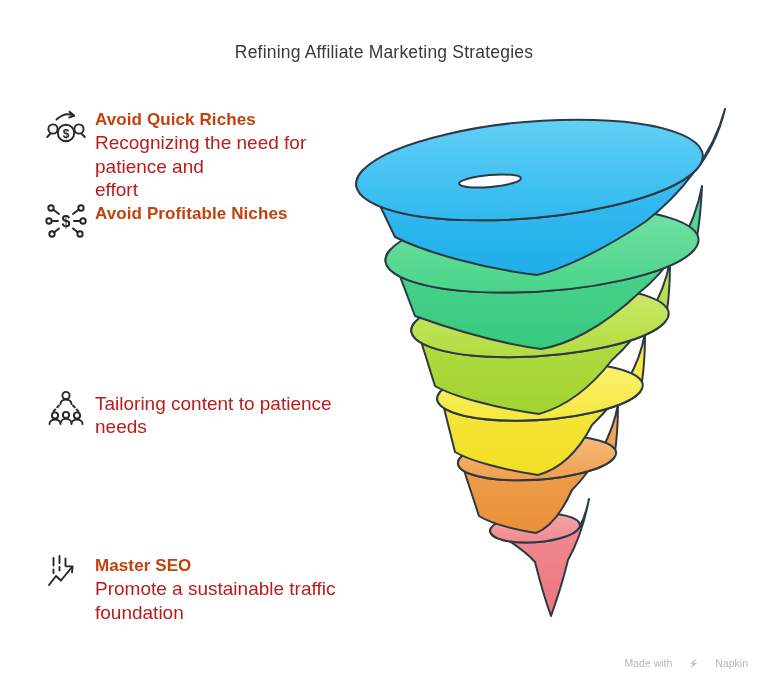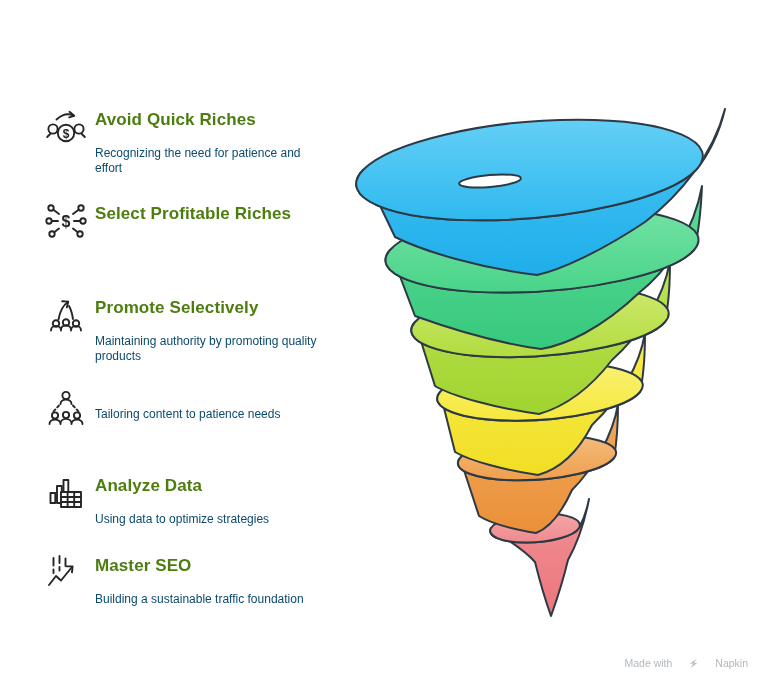--- a/index.html
+++ b/index.html
@@ -7,42 +7,43 @@
               font-family:"Liberation Sans", sans-serif; }
   .stage { position:relative; width:768px; height:687px; background:#fff; }
 
   .page-title { position:absolute; top:42px; left:0; width:768px; text-align:center;
                 font-size:17.5px; font-weight:400; color:#3a3a3a; letter-spacing:.2px; }
 
   .item { position:absolute; left:44px; width:330px; display:flex; align-items:flex-start; }
   .item .icon-box { width:44px; height:44px; flex:0 0 44px; margin-right:7px; margin-top:-3px; }
   .item .icon-box svg { width:44px; height:44px; display:block; }
   .item .txt { flex:1; }
-  .item h3 { font-size:17px; font-weight:700; color:#4d7c0f; line-height:1.25; letter-spacing:.1px; }
-  .item p  { margin-top:16px; font-size:12px; color:#0c4a6e; line-height:1.23;
+  .item h3 { font-size:17px; font-weight:700; color:#c2410c; line-height:1.25; letter-spacing:.1px; }
+  .item p  { margin-top:1px; font-size:19px; color:#b91c1c; line-height:1.23;
              white-space:pre-line; max-width:262px; }
 
   .i1{top:109px}.i2{top:203px}.i3{top:297px}.i4{top:391px}.i5{top:475px}.i6{top:555px}
 
   .funnel-wrap { position:absolute; left:355px; top:95px; width:400px; height:540px; }
   .funnel-wrap svg { width:100%; height:100%; display:block; }
   .funnel-wrap path, .funnel-wrap ellipse { stroke:#2d3a45; stroke-width:2; stroke-linejoin:round; }
 
   .footer { position:absolute; right:20px; top:657px; display:flex; align-items:center; gap:16px;
             font-size:10.5px; color:#b2b8bd; }
   .footer svg { width:11px; height:11px; display:block; }
 
   .mini-icon { fill:none; stroke:#252525; stroke-width:1.9; stroke-linecap:round; stroke-linejoin:round; }
   .mini-icon text { fill:#252525; stroke:none; font-family:"Liberation Sans",sans-serif; font-weight:bold; }
 </style>
 </head>
 <body>
 
 <div class="stage">
 
+  <div class="page-title">Refining Affiliate Marketing Strategies</div>
 
   <div class="item i1">
     <div class="icon-box">
       <svg viewBox="0 0 44 44" class="mini-icon">
         <path d="M12.5 13.5 Q21 5.5 29.5 9.5"></path>
         <path d="M25.5 5.8 L30.2 9.8 L25.2 11.4"></path>
         <circle cx="9" cy="23" r="4.6"></circle>
         <circle cx="35" cy="23" r="4.6"></circle>
         <path d="M3.2 31 l3-3 M40.8 31 l-3-3"></path>
         <circle cx="22" cy="27" r="8.2" fill="#fff"></circle>
@@ -64,88 +65,55 @@
           <circle cx="8" cy="34" r="2.7"></circle>
         <circle cx="37" cy="8" r="2.7"></circle>
           <circle cx="39" cy="21" r="2.7"></circle>
           <circle cx="36" cy="34" r="2.7"></circle>
         <path d="M9.4 9.7 L15 14 M7.8 21 L14 21 M10.2 32.2 L15 28.6"></path>
         <path d="M34.6 9.7 L29 14 M36.2 21 L30 21 M33.8 32.2 L29 28.6"></path>
         <text x="22" y="27" font-size="16" text-anchor="middle">$</text>
       </svg>
     </div>
     <div class="txt">
-      <h3>Select Profitable Riches</h3>
-    </div>
-  </div>
-
-  <div class="item i3">
-    <div class="icon-box">
-      <svg viewBox="0 0 44 44" class="mini-icon">
-        <path d="M14.5 25.5 C16 16.5 19.5 11 24 8"></path>
-        <path d="M18.2 7.2 L24.3 7.6 L22.9 13.4"></path>
-        <path d="M29 25 C28.2 19.5 27 15.5 25 12"></path>
-        <circle cx="12" cy="29.5" r="3.2" fill="#fff"></circle>
-        <circle cx="32" cy="29.5" r="3.2" fill="#fff"></circle>
-        <circle cx="22" cy="28.5" r="3.2" fill="#fff"></circle>
-        <path d="M7 36.5 a5 4.6 0 0 1 10 0 M27 36.5 a5 4.6 0 0 1 10 0 M17 35.8 a5 4.6 0 0 1 10 0"></path>
-      </svg>
-    </div>
-    <div class="txt">
-      <h3>Promote Selectively</h3>
-      <p>Maintaining authority by promoting quality
-products</p>
-    </div>
-  </div>
+      <h3>Avoid Profitable Niches</h3>
+    </div>
+  </div>
+
 
   <div class="item i4">
     <div class="icon-box">
       <svg viewBox="0 0 44 44" class="mini-icon">
         <circle cx="22" cy="7.5" r="3.6"></circle>
         <path d="M16.5 16 a5.5 4.5 0 0 1 11 0"></path>
         <path d="M15 17.5 L9 24 M29 17.5 L35 24" stroke-dasharray="2.6 2.8"></path>
         <circle cx="11" cy="27.5" r="3.1"></circle>
           <circle cx="22" cy="27" r="3.1"></circle>
           <circle cx="33" cy="27.5" r="3.1"></circle>
         <path d="M5.5 36 a5.5 4.5 0 0 1 11 0 M16.5 35.4 a5.5 4.5 0 0 1 11 0 M27.5 36 a5.5 4.5 0 0 1 11 0"></path>
       </svg>
     </div>
     <div class="txt">
       <p>Tailoring content to patience needs</p>
     </div>
   </div>
 
-  <div class="item i5">
-    <div class="icon-box">
-      <svg viewBox="0 0 44 44" class="mini-icon">
-        <rect x="6.5" y="21" width="4.8" height="10"></rect>
-        <rect x="13" y="14" width="4.8" height="17"></rect>
-        <rect x="19.5" y="8" width="4.8" height="23"></rect>
-        <rect x="17" y="20" width="20" height="15" fill="#fff"></rect>
-        <path d="M17 25 H37 M17 30 H37 M23.6 20 V35 M30.2 20 V35"></path>
-      </svg>
-    </div>
-    <div class="txt">
-      <h3>Analyze Data</h3>
-      <p>Using data to optimize strategies</p>
-    </div>
-  </div>
 
   <div class="item i6">
     <div class="icon-box">
       <svg viewBox="0 0 44 44" class="mini-icon">
         <path d="M9.5 6 V13.5 M15.5 4 V11 M21.5 6.5 V14"></path>
         <path d="M9.5 17.5 V21 M15.5 15 V18.5"></path>
         <path d="M5 33 L12 24 L17 28.5 L28 15"></path>
         <path d="M22.8 14.4 L28.6 14.4 L28 20.4"></path>
       </svg>
     </div>
     <div class="txt">
       <h3>Master SEO</h3>
-      <p>Building a sustainable traffic foundation</p>
+      <p>Promote a sustainable traffic foundation</p>
     </div>
   </div>
 
   <div class="funnel-wrap">
     <svg viewBox="355 95 400 540">
       <defs>
         <linearGradient id="gf-blue" x1="0" y1="0" x2="0" y2="1">
             <stop offset="0" stop-color="#4BC7F5"></stop>
             <stop offset="1" stop-color="#1FAEEA"></stop>
           </linearGradient>

